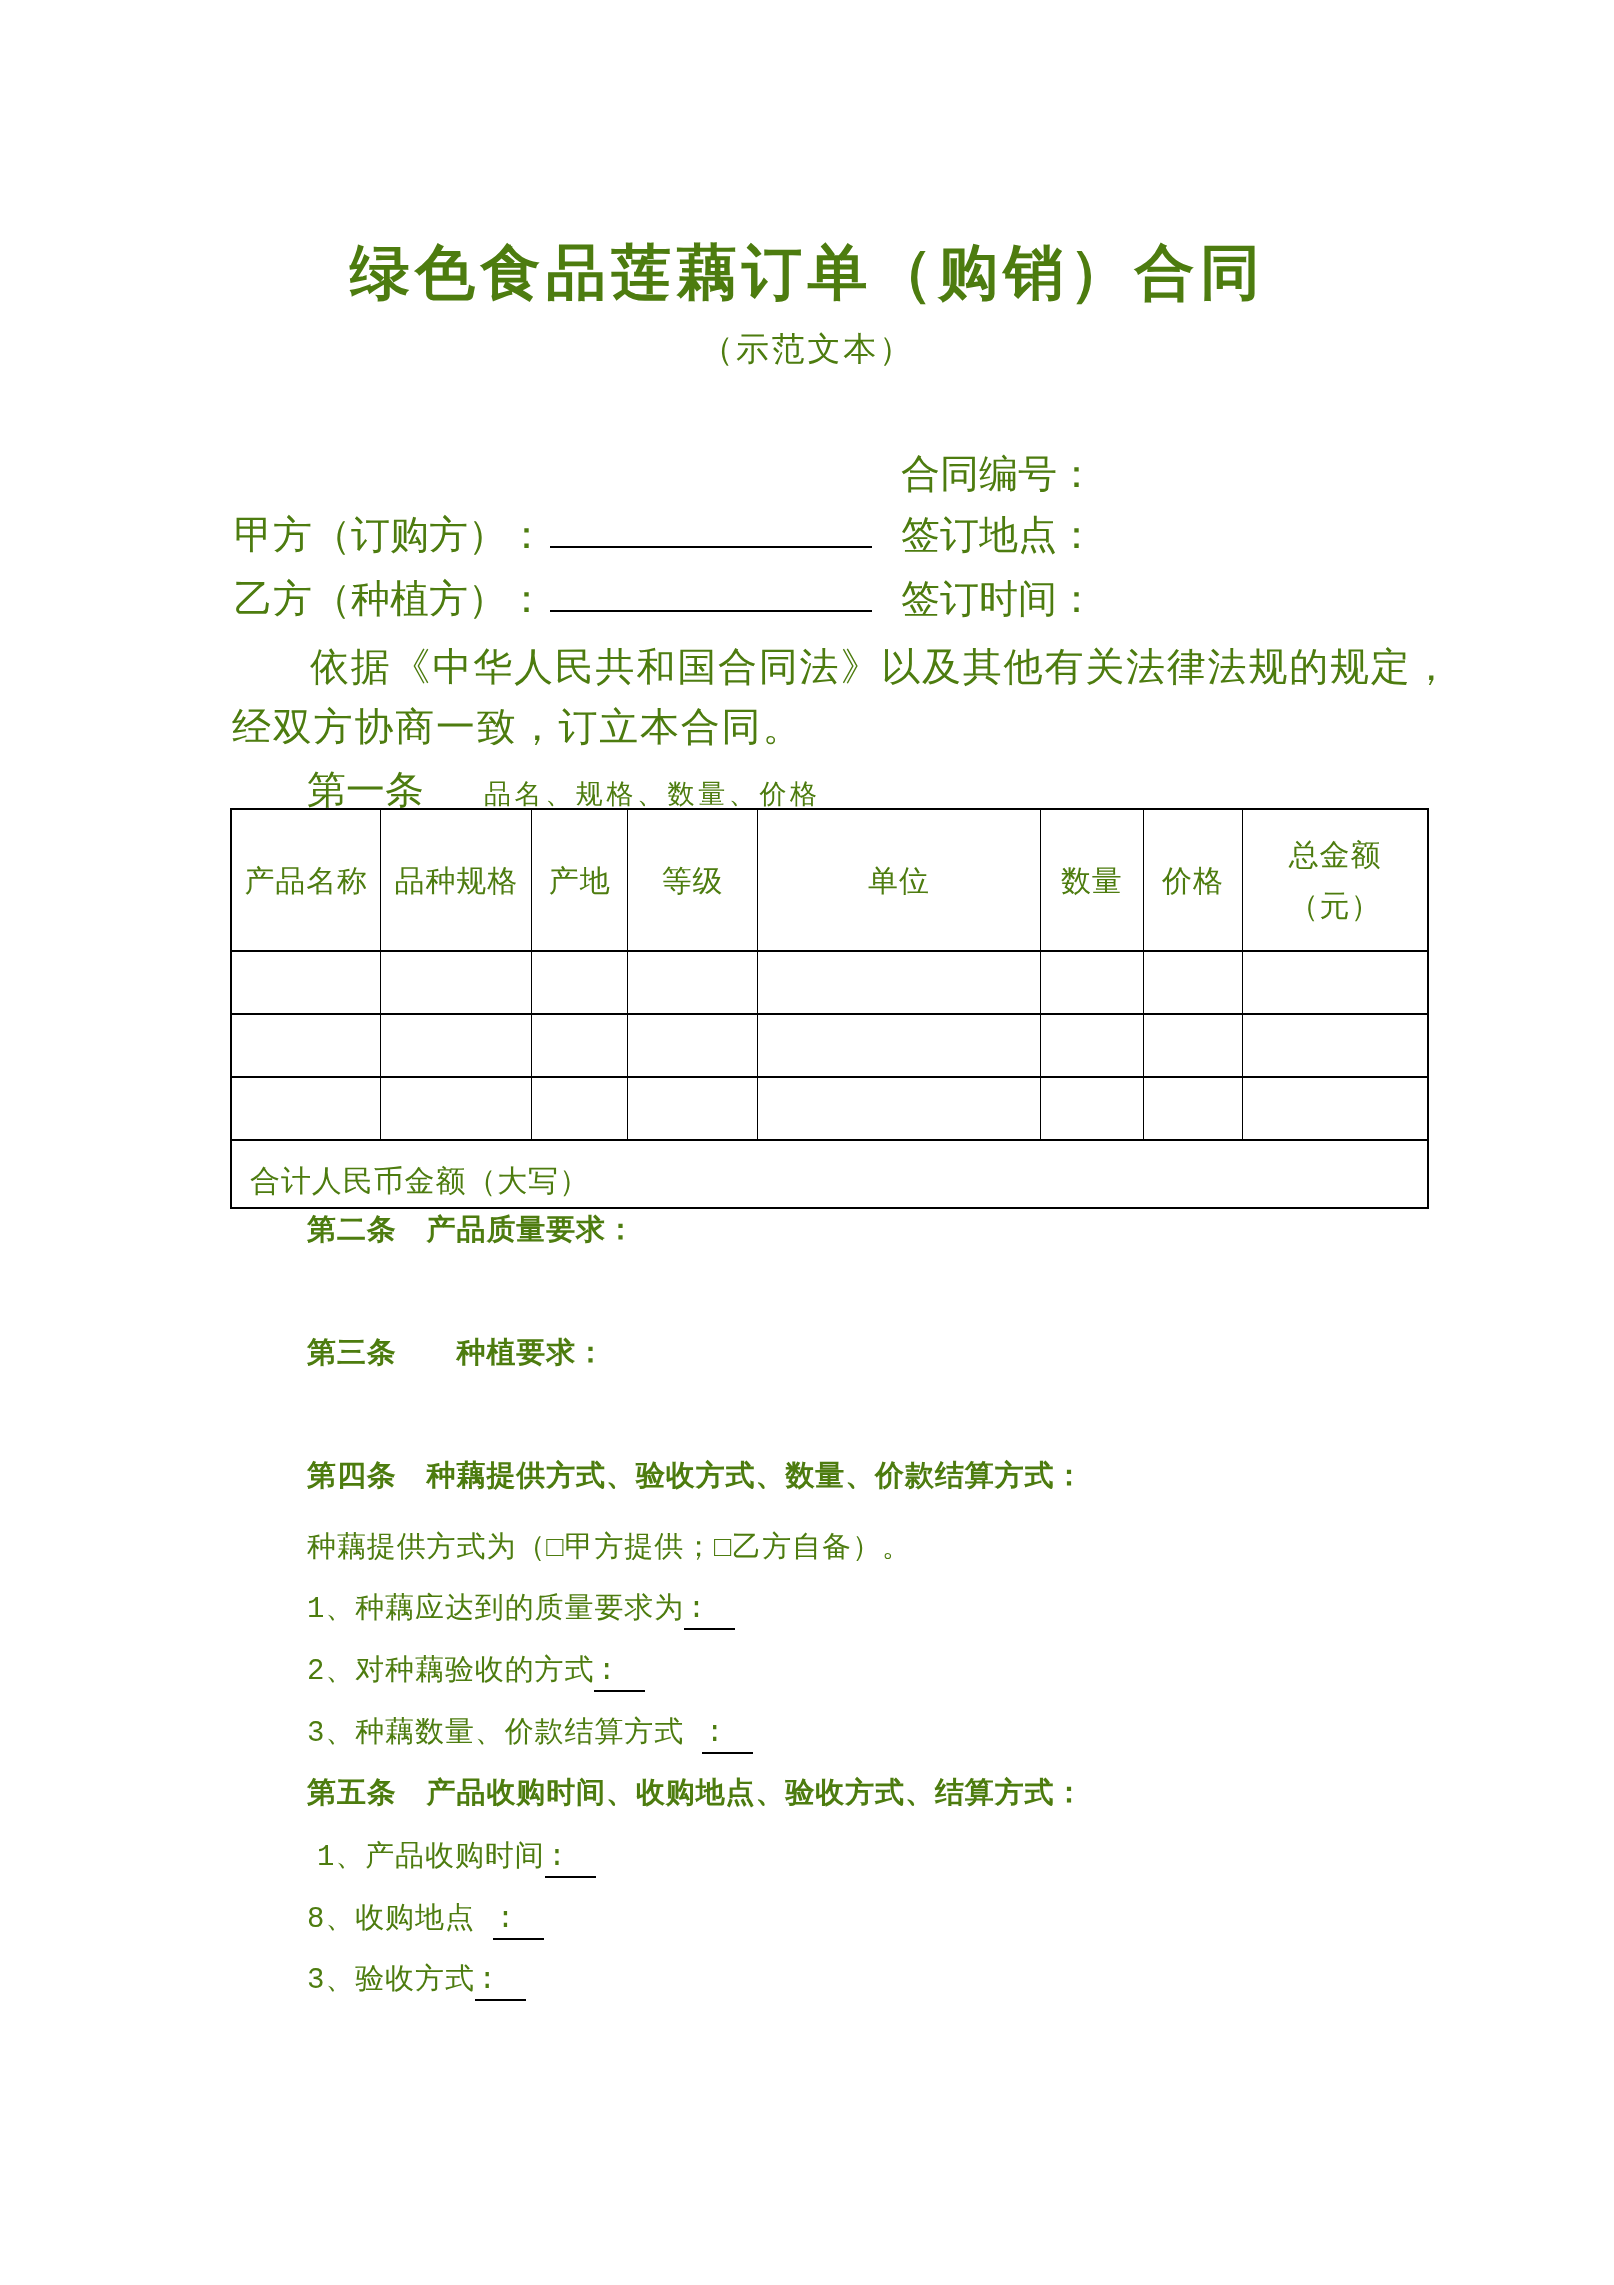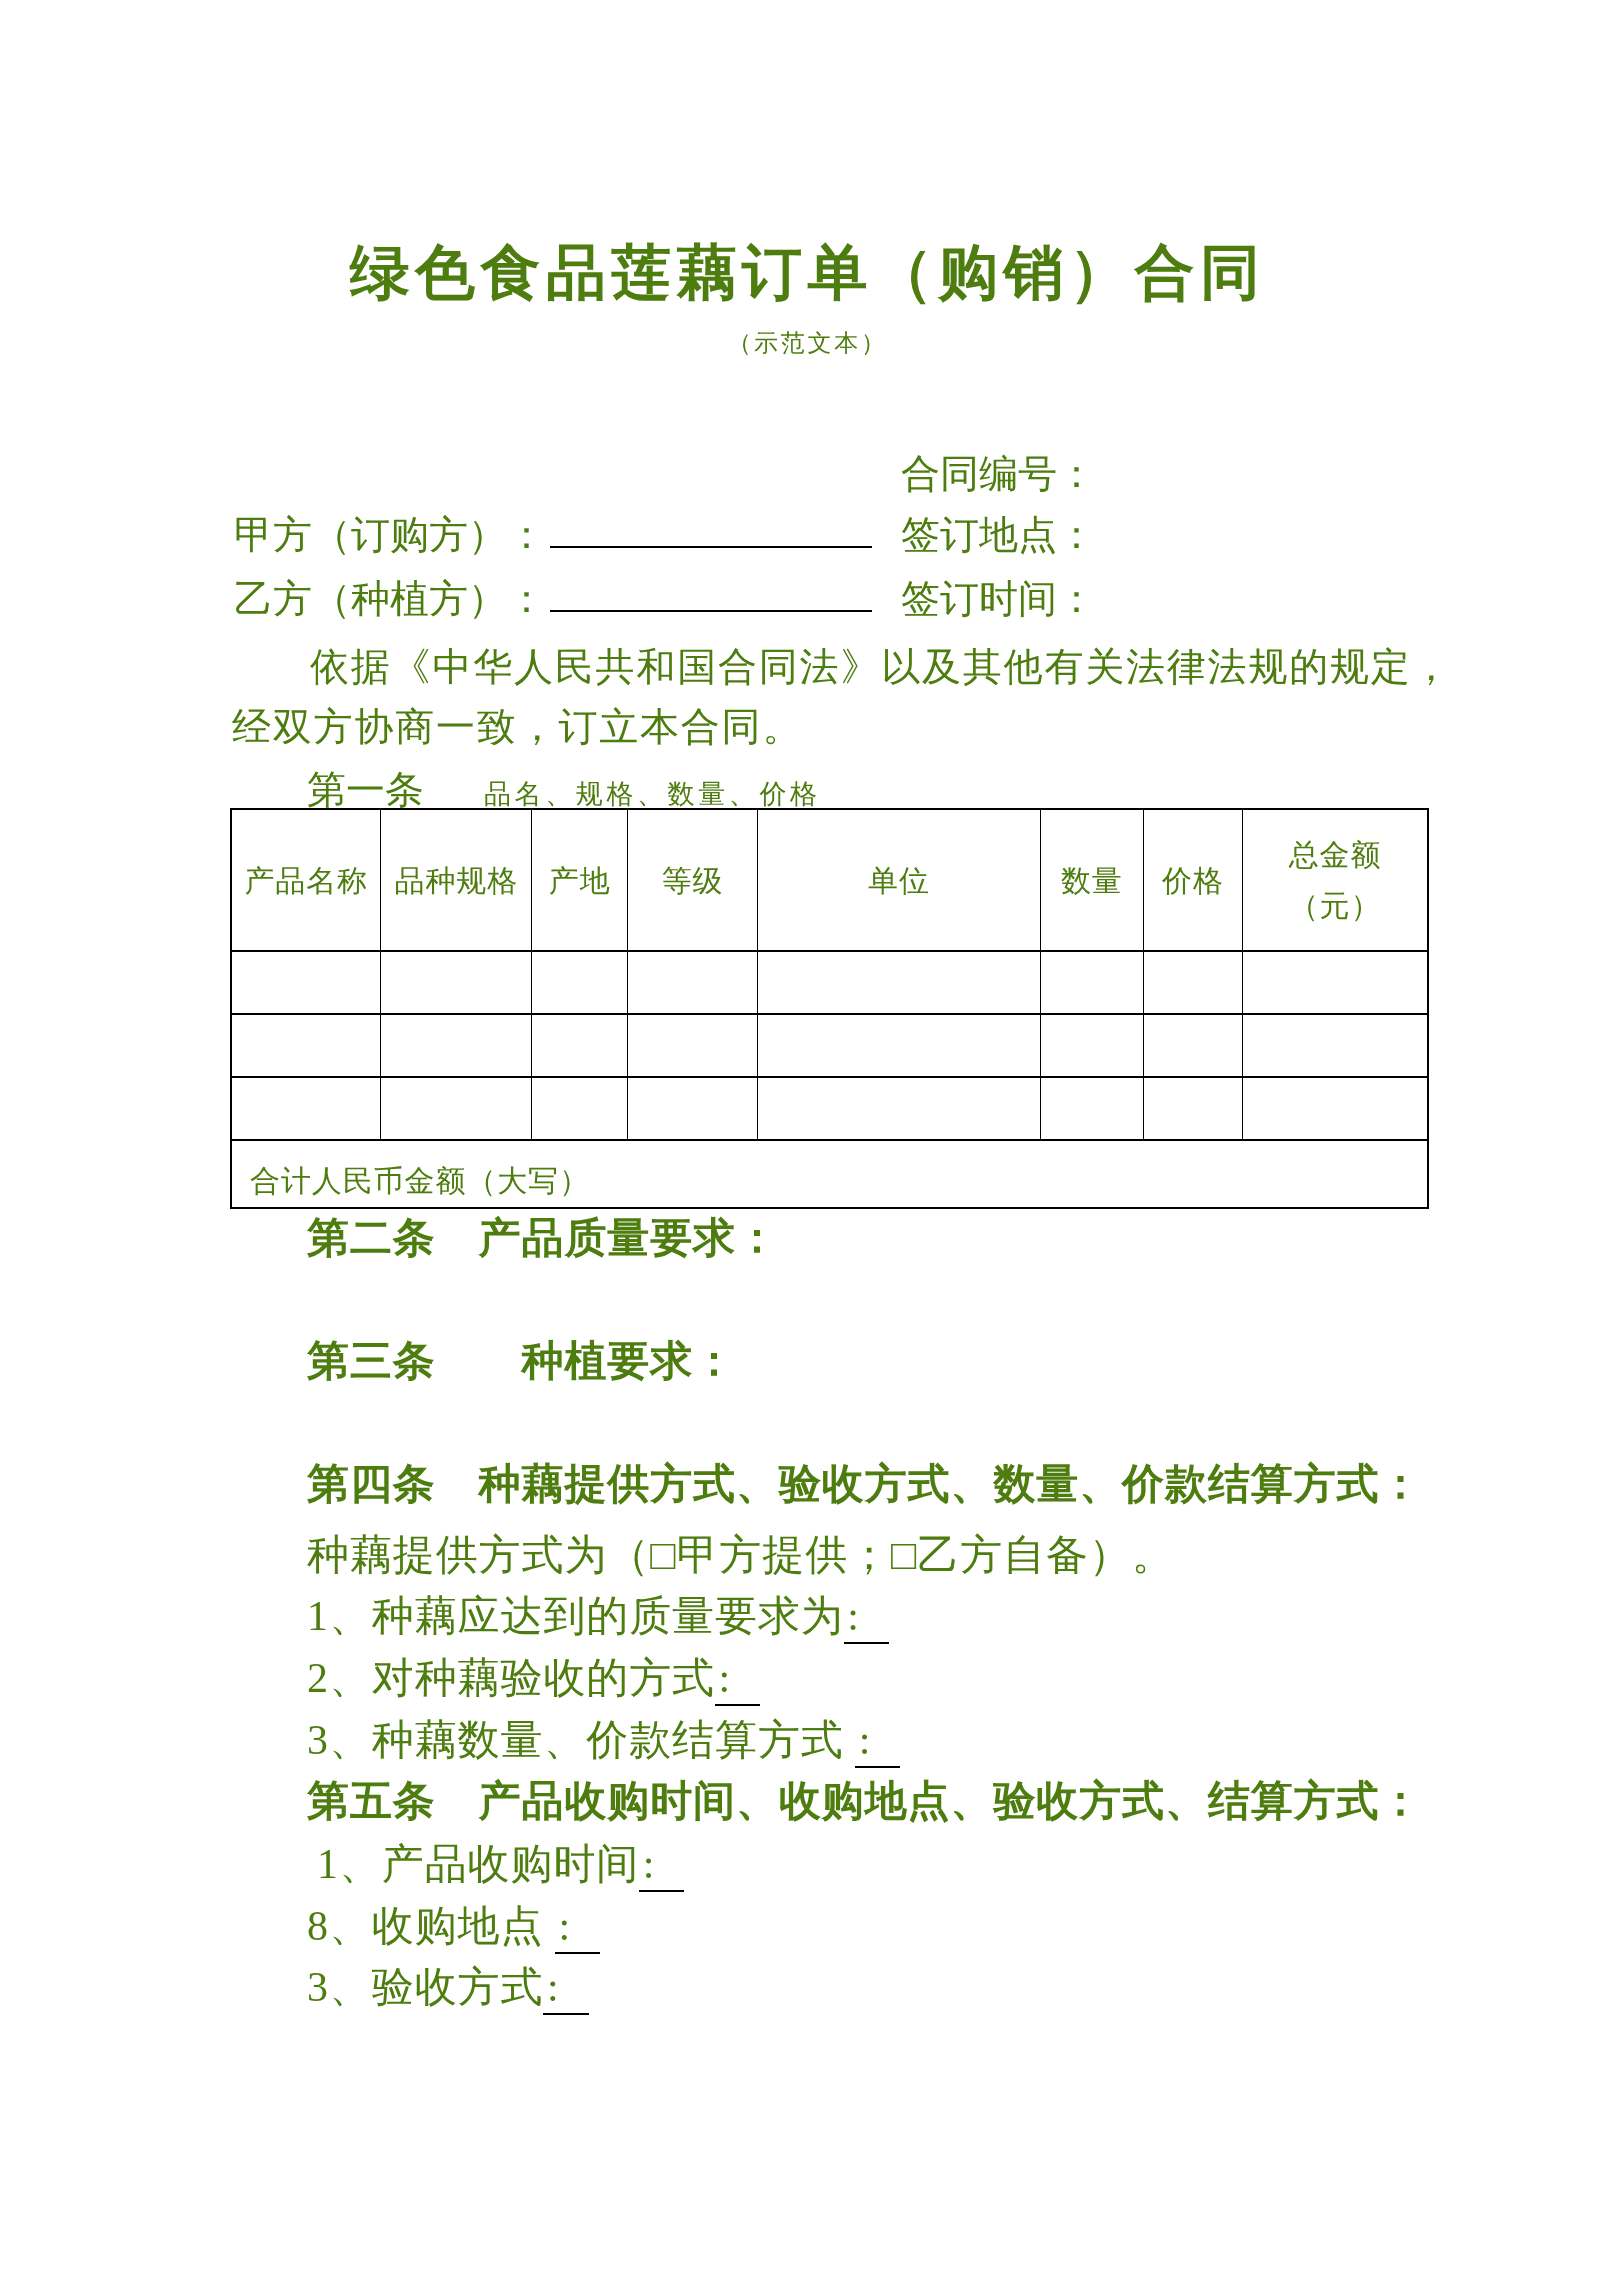--- a/index.html
+++ b/index.html
@@ -17,21 +17,21 @@
     top: 233px; left: 0; width: 100%;
     text-align: center;
     font-size: 60px; font-weight: bold;
     letter-spacing: 5.4px;
     white-space: nowrap;
   }
   .doc-subtitle {
     position: absolute;
     top: 327px; left: 0; width: 100%;
     text-align: center;
-    font-size: 24px;
+    font-size: 33px;
     letter-spacing: 2.7px;
   }
   .fieldline {
     position: absolute;
     font-size: 39px;
     white-space: pre;
   }
   .ublank-long {
     display: inline-block;
     width: 322px;
@@ -83,23 +83,24 @@
   .ptable td.footcell {
     font-size: 30px;
     text-align: left;
     vertical-align: middle;
     padding: 14.5px 0 0 18px;
     letter-spacing: 0.9px;
   }
   .tline {
     position: absolute;
     left: 307px;
-    font-size: 42px;
+    font-size: 29px;
     white-space: pre;
     letter-spacing: 0.9px;
+    font-family: Liberation Mono, monospace;
   }
   .tline.heading { font-weight: bold; }
   .ublank {
     display: inline-block;
     border-bottom: 2.7px solid #000;
     padding: 0 29px 1.8px 3.6px;
     vertical-align: baseline;
   }
 </style>
 </head>

